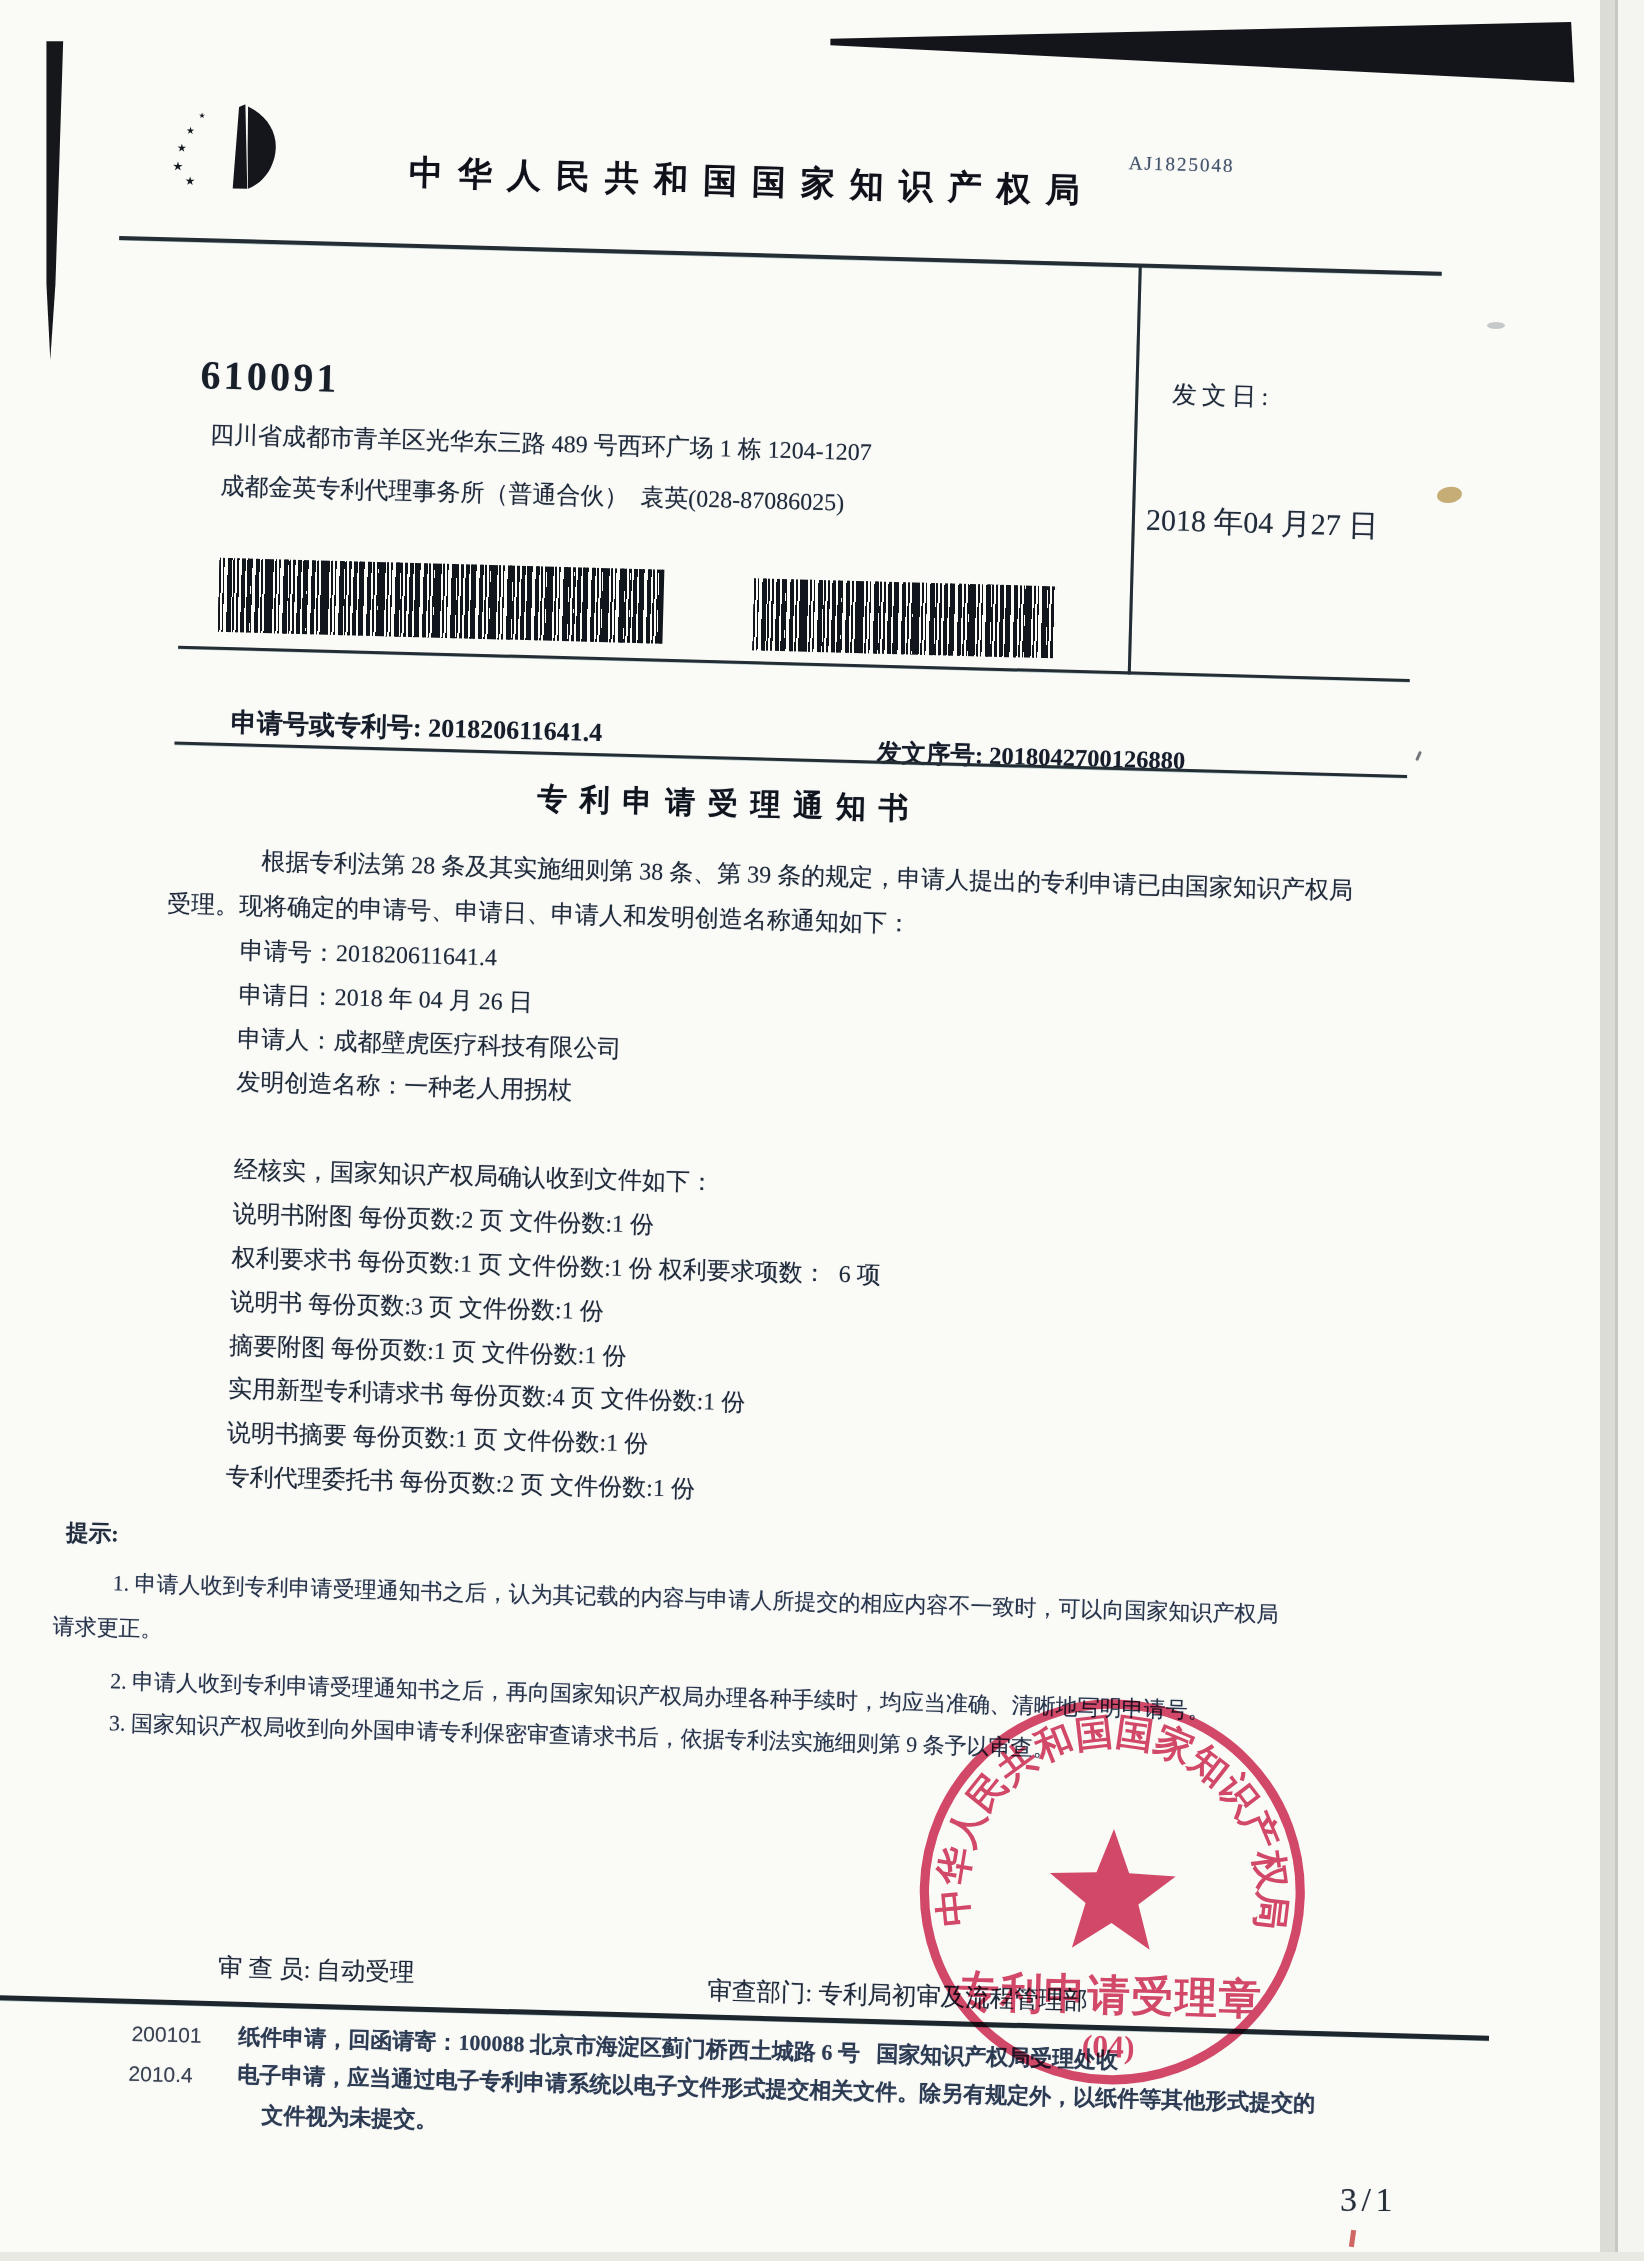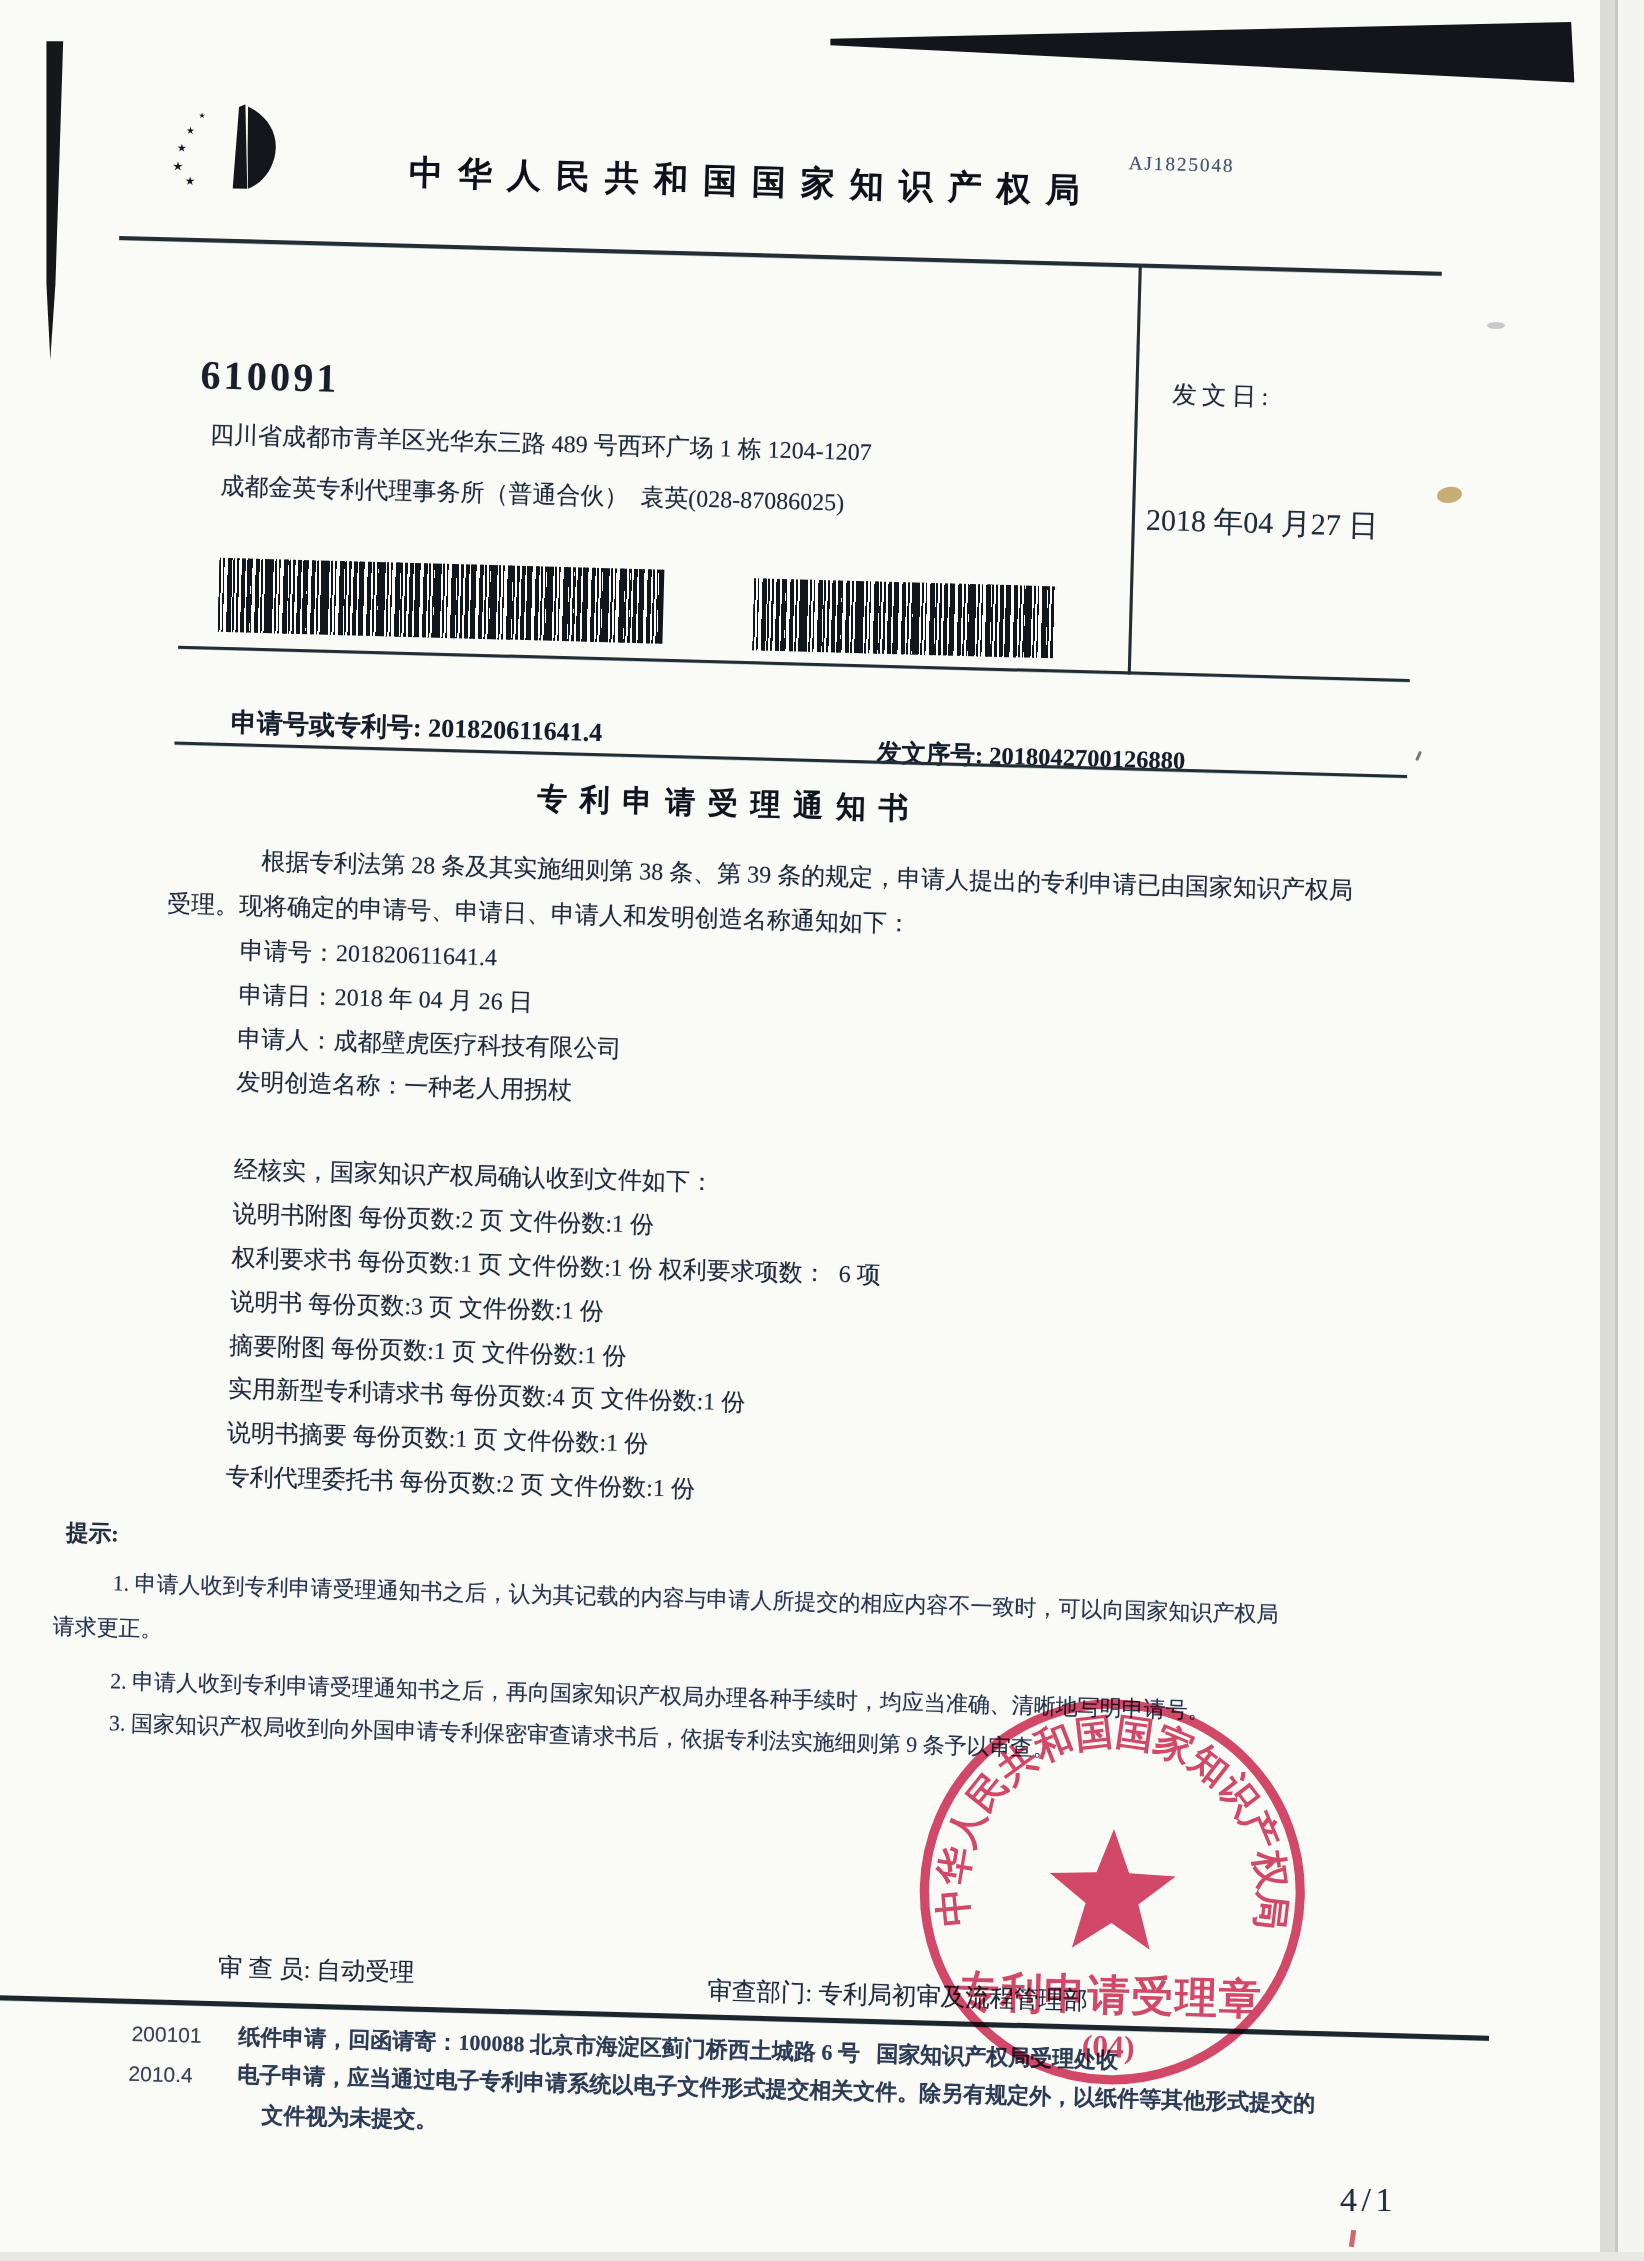--- a/index.html
+++ b/index.html
@@ -142,21 +142,21 @@
     <text font-size="57" font-weight="bold" font-family="Liberation Serif, DejaVu Serif, serif" fill="#cf3a5c">
       <textPath href="#ringArc" startOffset="10" textLength="802" lengthAdjust="spacingAndGlyphs">中华人民共和国国家知识产权局</textPath>
     </text>
     <polygon points="300,205 324.7,271 395.1,274.1 339.9,318 358.8,385.9 300,347 241.2,385.9 260.1,318 204.9,274.1 275.3,271" fill="#cf3a5c"></polygon>
     <text x="300" y="478" text-anchor="middle" font-size="64" font-weight="bold" letter-spacing="2" font-family="Liberation Serif, DejaVu Serif, serif" fill="#cf3a5c">专利申请受理章</text>
     <text x="300" y="550" text-anchor="middle" font-size="48" font-weight="bold" font-family="Liberation Serif, DejaVu Serif, serif" fill="#cf3a5c">(04)</text>
   </svg>
 
 </div>
 
-<div class="page-ind">4/1</div>
+<div class="page-ind">3/1</div>
 <div class="page-tick"></div>
 
 <svg class="artifacts" width="1644" height="2261" viewBox="0 0 2550 3507">
   <polygon points="72,64 98,64 86,440 78,558 72,440" fill="#15171b"></polygon>
   <polygon points="1288,60 2437,34 2442,128 1288,70" fill="#13151a"></polygon>
 </svg>
 <div class="speck" style="left:1437px;top:487px;width:24.5px;height:16px;background:#b99a55;opacity:.8;transform:rotate(-8deg);"></div>
 <div class="speck" style="left:1487px;top:322px;width:18px;height:7px;background:#9aa0a4;opacity:.55;"></div>
 <div class="speck" style="left:1417px;top:751px;width:3.2px;height:10.3px;background:#3a3f45;opacity:.7;transform:rotate(24deg);border-radius:1.3px;"></div>
 

